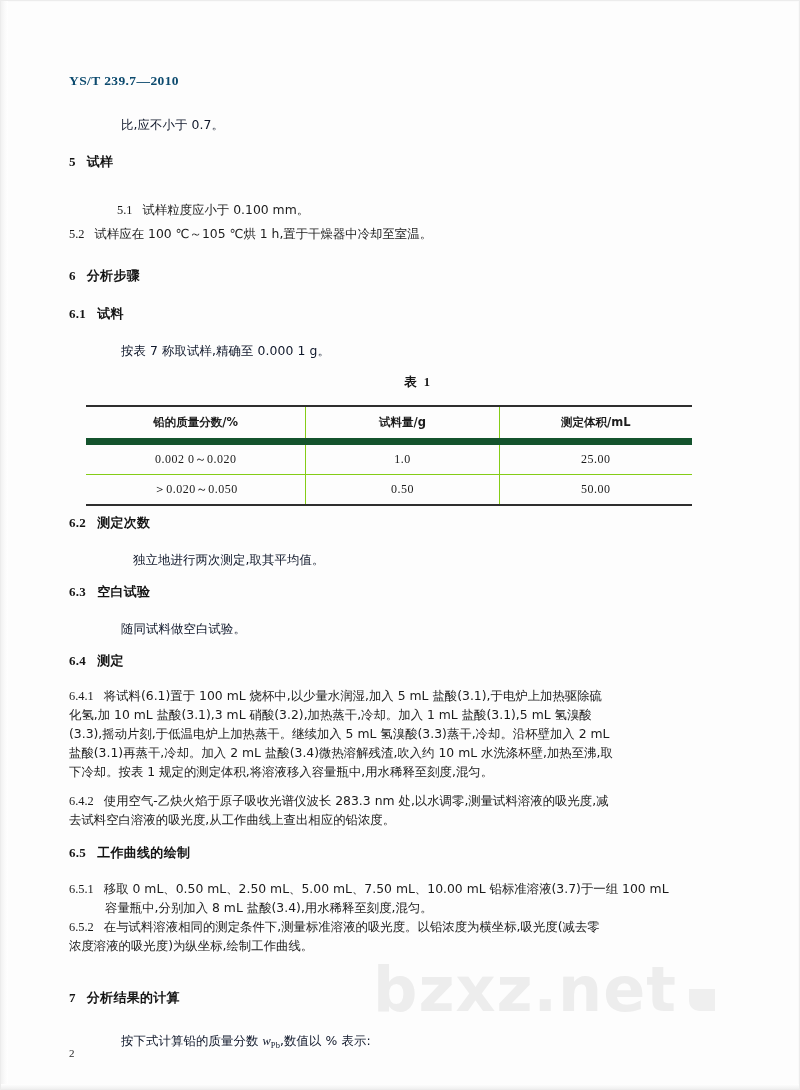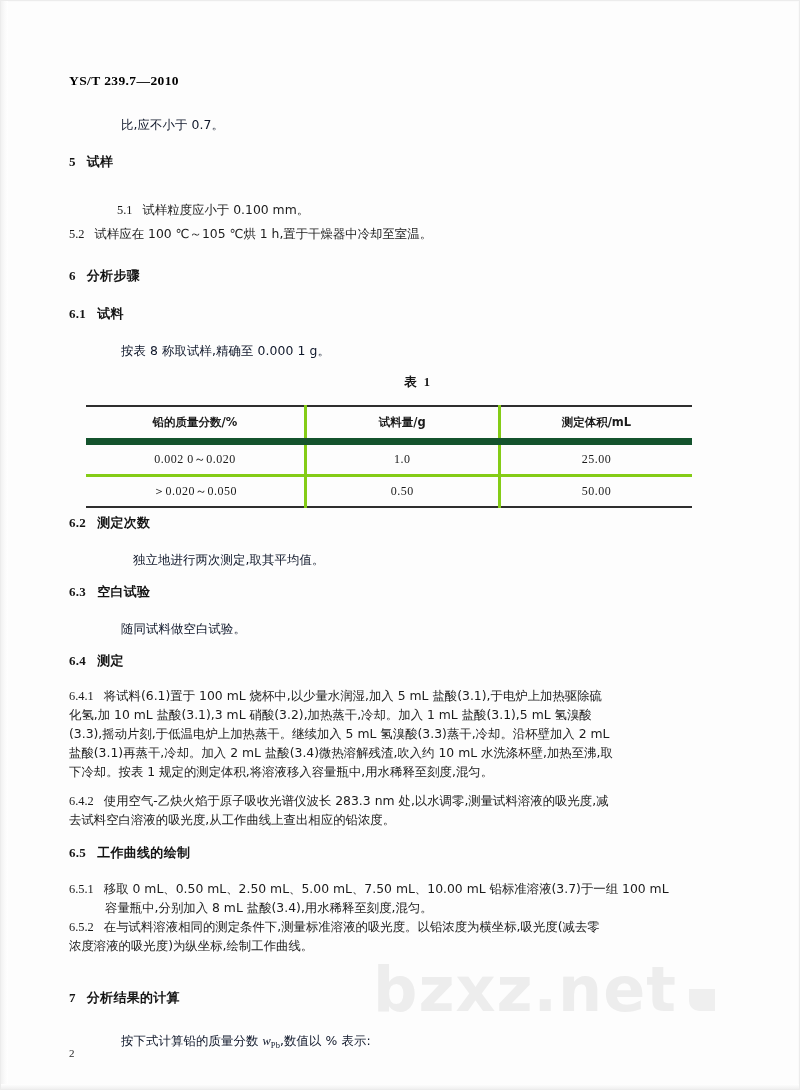--- a/index.html
+++ b/index.html
@@ -68,21 +68,21 @@
 
   .abs { position: absolute; }
 
   .doc-header {
     left: 68px;
     top: 72px;
     font-family: "Liberation Serif", serif;
     font-weight: bold;
     font-size: 13.5px;
     letter-spacing: 0.4px;
-    color: #000000;
+    color: #0c4a6e;
   }
 
   .heading {
     font-family: "DejaVu Sans", sans-serif;
     font-weight: bold;
     font-size: 13px;
     color: #141414;
     letter-spacing: 0.3px;
     white-space: nowrap;
   }
@@ -132,21 +132,21 @@
     left: 85px;
     top: 404px;
     width: 606px;
     border-collapse: collapse;
     font-family: "DejaVu Sans", sans-serif;
     font-size: 11.5px;
     color: #1b1b1b;
   }
   table.data-table th,
   table.data-table td {
-    border: 3px solid #84cc16;
+    border: 1px solid #84cc16;
     text-align: center;
     padding: 0;
     font-weight: normal;
     height: 29px;
     vertical-align: middle;
   }
   table.data-table thead th {
     border-top: 2px solid #2e2e2e;
     border-bottom: 7px solid #14532d;
     font-weight: bold;
@@ -211,21 +211,21 @@
       <span class="num">5.2</span><span>试样应在 100 ℃～105 ℃烘 1 h,置于干燥器中冷却至室温。</span>
     </div>
 
     <div class="abs heading" style="left:68px; top:266px;">
       <span class="num">6</span><span>分析步骤</span>
     </div>
 
     <div class="abs heading" style="left:68px; top:304px;">
       <span class="num">6.1</span><span>试料</span>
     </div>
-    <div class="abs para" style="left:120px; top:338px;">按表 8 称取试样,精确至 0.000 1 g。</div>
+    <div class="abs para" style="left:120px; top:338px;">按表 7 称取试样,精确至 0.000 1 g。</div>
 
     <div class="abs tbl-caption" style="top:373px;">
       <span>表</span><span class="cnum">1</span>
     </div>
 
     <table class="data-table">
       <thead>
         <tr>
           <th style="width:220px;">铅的质量分数/%</th>
           <th style="width:193px;">试料量/g</th>

